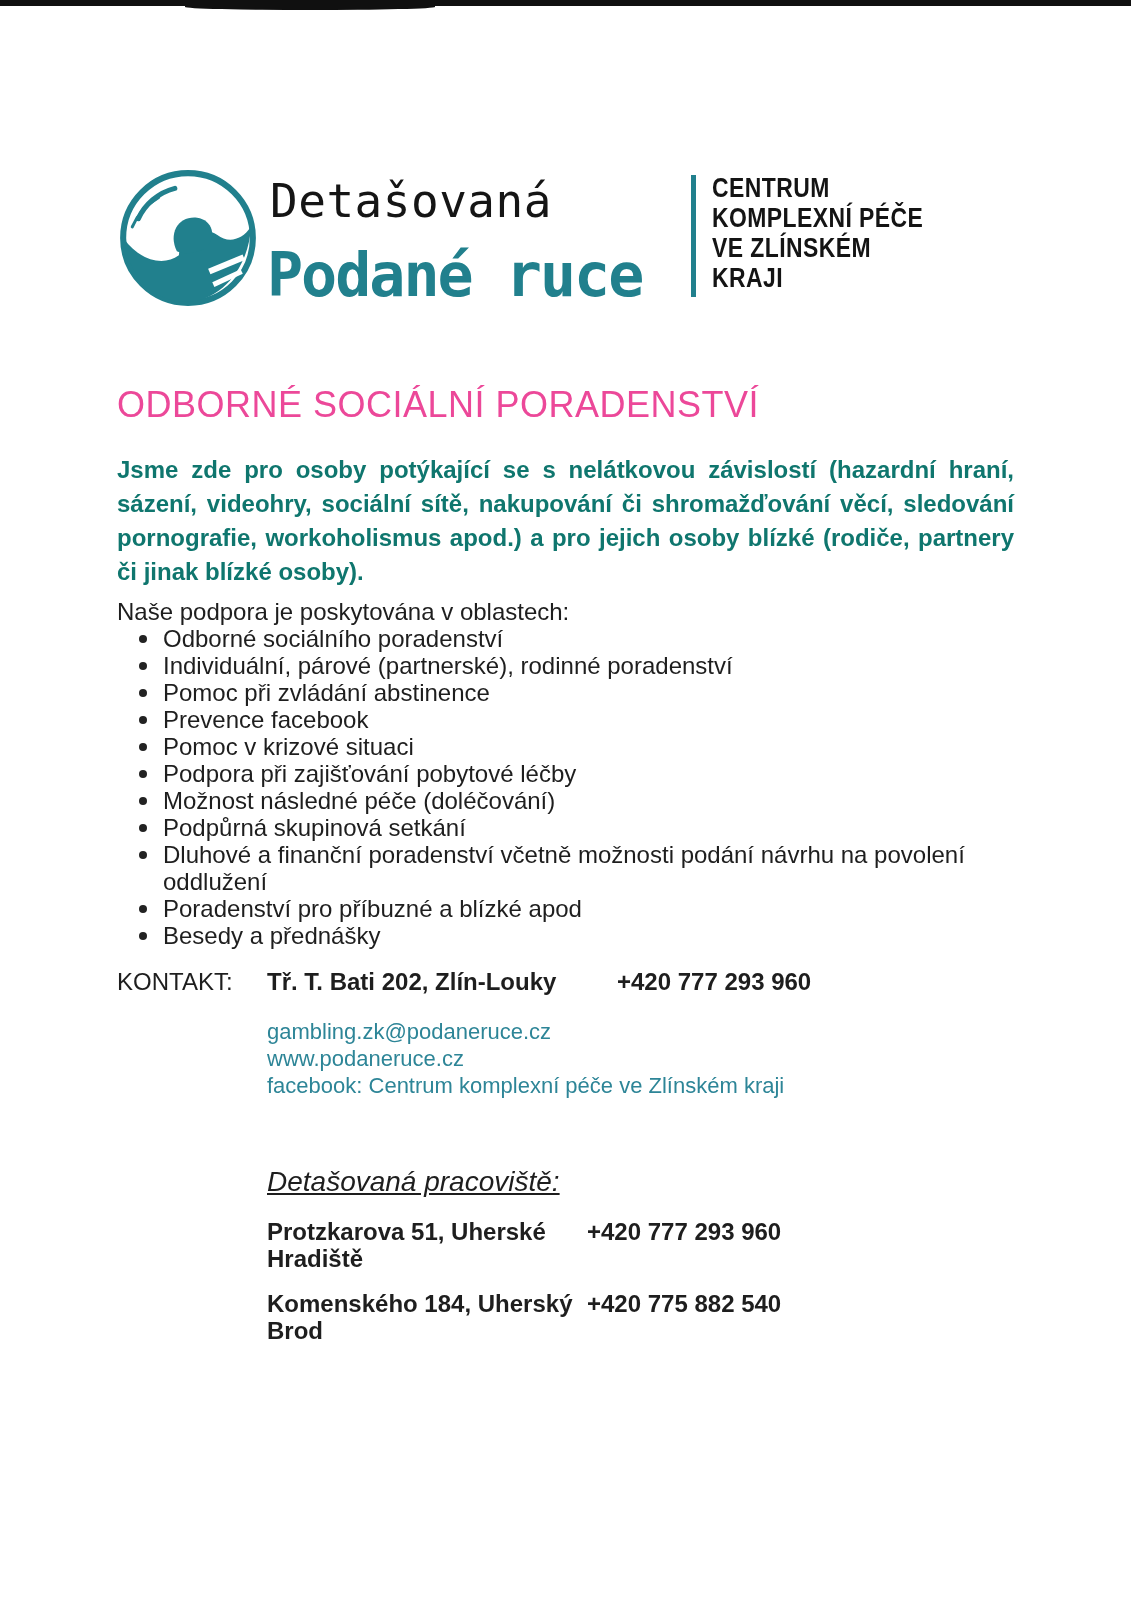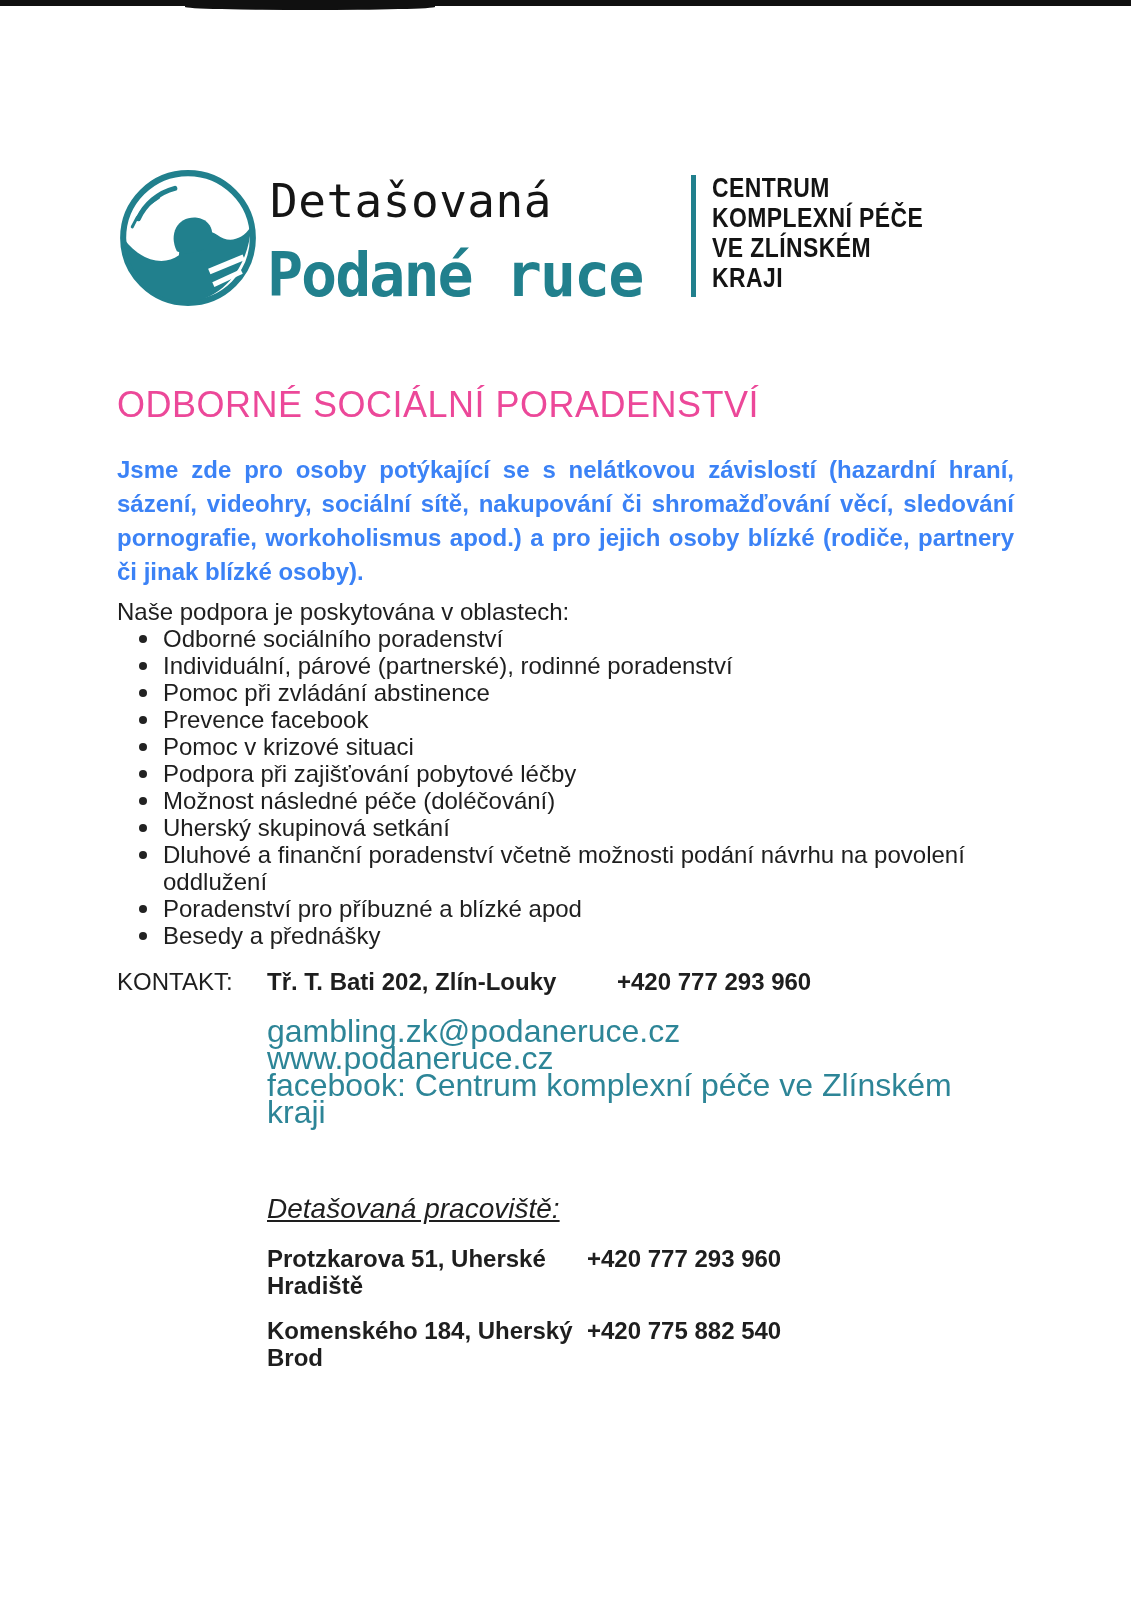--- a/index.html
+++ b/index.html
@@ -44,42 +44,42 @@
   .content { position:absolute; top:0; left:0; width:100%; padding:0 117px; }
   .doc-title {
     margin-top:383px;
     font-size:36px; line-height:44px; font-weight:normal;
     letter-spacing:0.5px; color:#ec4899;
     white-space:nowrap;
   }
   .intro {
     margin-top:26px; width:897px;
     font-size:24px; line-height:34px; font-weight:bold;
-    text-align:justify; color:#3b82f6;
+    text-align:justify; color:#0f766e;
   }
   .support-heading { margin-top:9px; font-size:24px; line-height:27px; }
   .support-list { margin-top:0; list-style:none; }
   .support-list li {
     position:relative; padding-left:46px;
     font-size:24px; line-height:27px;
   }
   .support-list li::before {
     content:""; position:absolute; left:22px; top:10px;
     width:8px; height:8px; border-radius:50%; background:#222;
   }
   .service-note { margin-top:17px; font-size:24px; line-height:27px; }
 
   .contact-row {
     margin-top:19px;
     display:grid; grid-template-columns:150px 350px auto;
     font-size:24px; line-height:27px;
   }
   .bold { font-weight:bold; }
 
-  .links { margin-top:23px; margin-left:150px; font-size:32px; line-height:27px; }
+  .links { margin-top:23px; margin-left:150px; font-size:22px; line-height:27px; }
   .links .link { color:#2D8597; cursor:pointer; }
 
   .branches { margin-top:69px; margin-left:150px; }
   .branches-heading {
     font-size:28px; line-height:27px;
     font-style:italic; text-decoration:underline;
   }
   .branch-row {
     display:grid; grid-template-columns:320px auto;
     font-size:24px; line-height:27px; font-weight:bold;
@@ -141,21 +141,21 @@
     <p class="support-heading">Naše podpora je poskytována v oblastech:</p>
 
     <ul class="support-list">
       <li>Odborné sociálního poradenství</li>
       <li>Individuální, párové (partnerské), rodinné poradenství</li>
       <li>Pomoc při zvládání abstinence</li>
       <li>Prevence facebook</li>
       <li>Pomoc v krizové situaci</li>
       <li>Podpora při zajišťování pobytové léčby</li>
       <li>Možnost následné péče (doléčování)</li>
-      <li>Uherský skupinová setkání</li>
+      <li>Podpůrná skupinová setkání</li>
       <li>Dluhové a finanční poradenství včetně možnosti podání návrhu na povolení oddlužení</li>
       <li>Poradenství pro příbuzné a blízké apod</li>
       <li>Besedy a přednášky</li>
     </ul>
 
 
     <div class="contact-row">
       <span>KONTAKT:</span>
       <span class="bold">Tř. T. Bati 202, Zlín-Louky</span>
       <span class="bold">+420 777 293 960</span>

